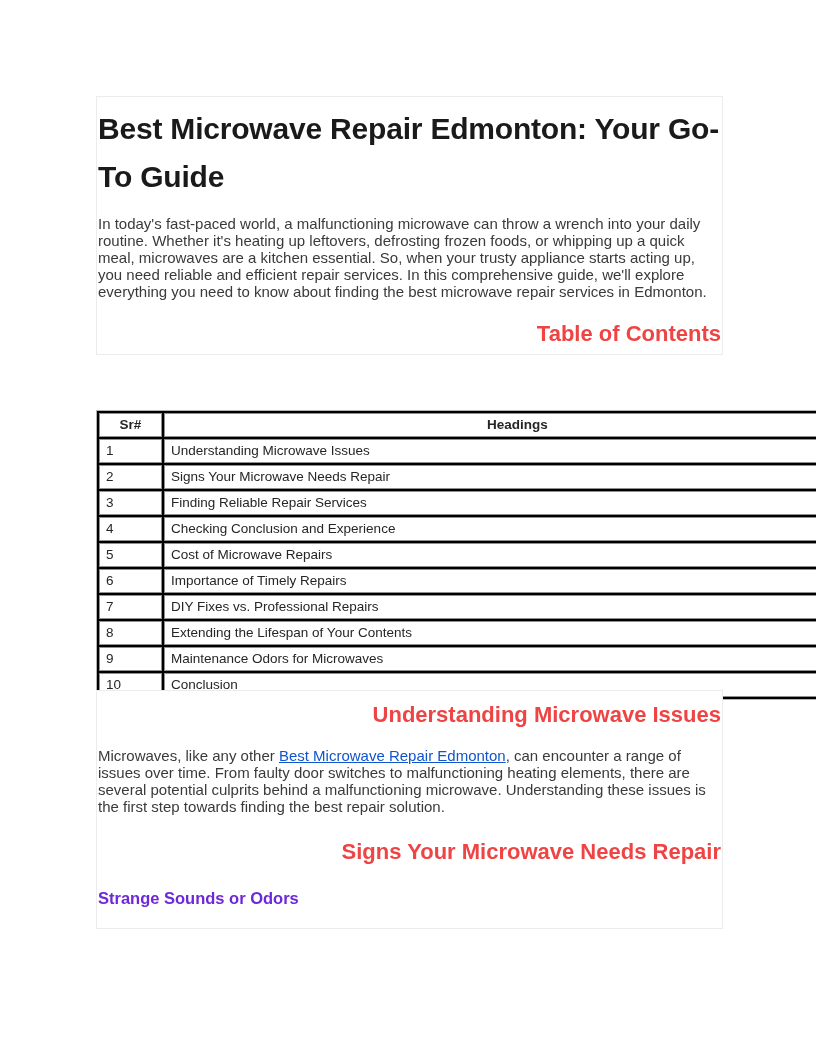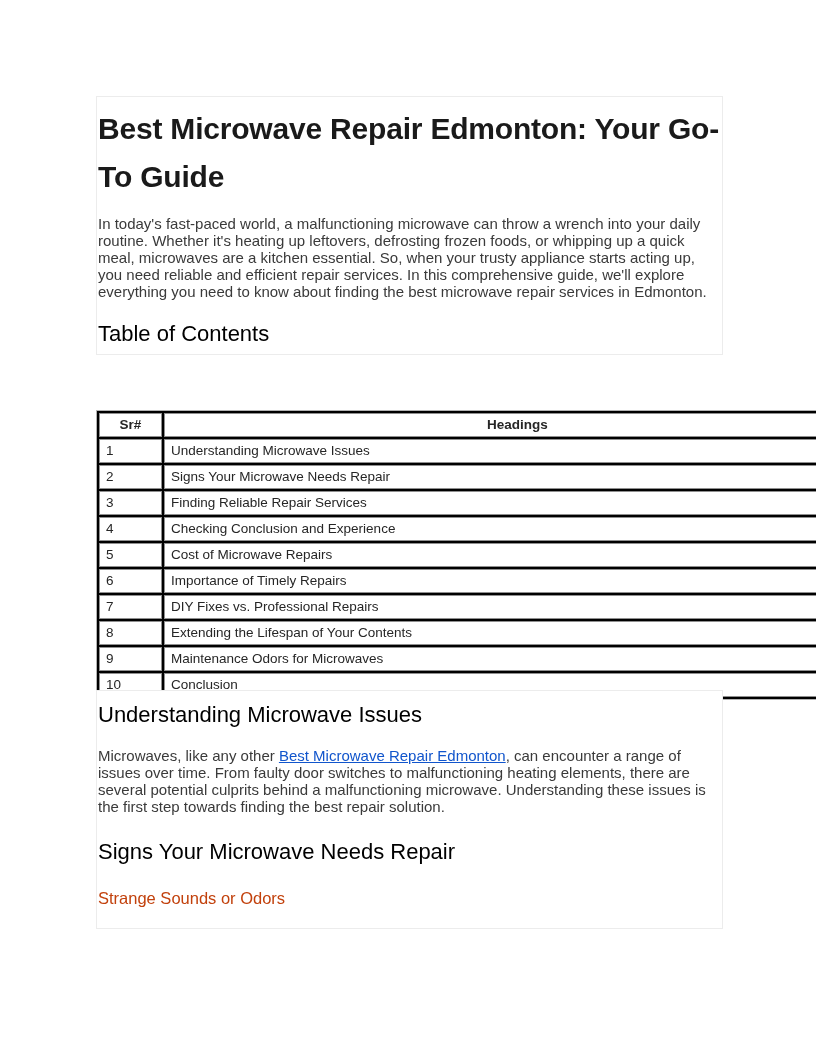--- a/index.html
+++ b/index.html
@@ -17,28 +17,28 @@
     margin:8px 1px 0 1px;
     font-size:30px; line-height:48px; font-weight:700;
     color:#1a1a1a; letter-spacing:-0.2px;
   }
   p.doc-body {
     margin:14px 1px 0 1px;
     font-size:15px; line-height:17px; color:#3a3a3a;
   }
   h2.doc-h2 {
     margin:20px 1px 0 1px;
-    font-size:22px; line-height:27px; font-weight:400; color:#000000;
+    font-size:22px; line-height:27px; font-weight:700; color:#ef4444;text-align:right;
   }
   #content-block h2.doc-h2.first { margin-top:10px; }
   #content-block p.doc-body { margin-top:19px; }
   #content-block h2.doc-h2.second { margin-top:23px; }
   h3.doc-h3 {
     margin:23px 1px 0 1px;
-    font-size:16.5px; line-height:21px; font-weight:400; color:#c2410c;
+    font-size:16.5px; line-height:21px; font-weight:700; color:#6d28d9;
   }
 
   a.doc-link {
     color:#1155CC; font-weight:400; text-decoration:underline; cursor:pointer;
   }
 
   table.toc {
     position:absolute; top:410px; left:96px; width:778px;
     border-collapse:separate; border-spacing:2px;
     border:1px solid #b2b2b2; background:#000000;

